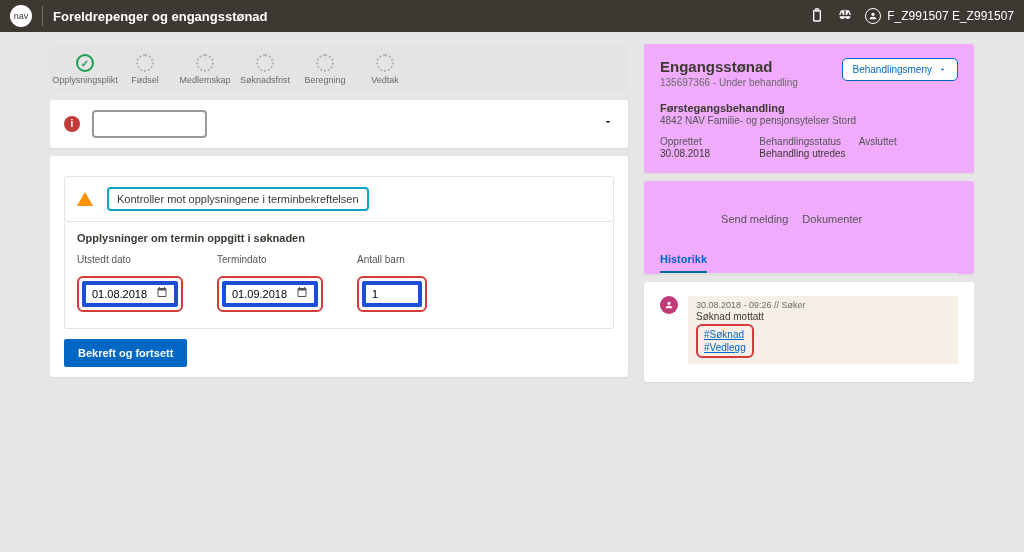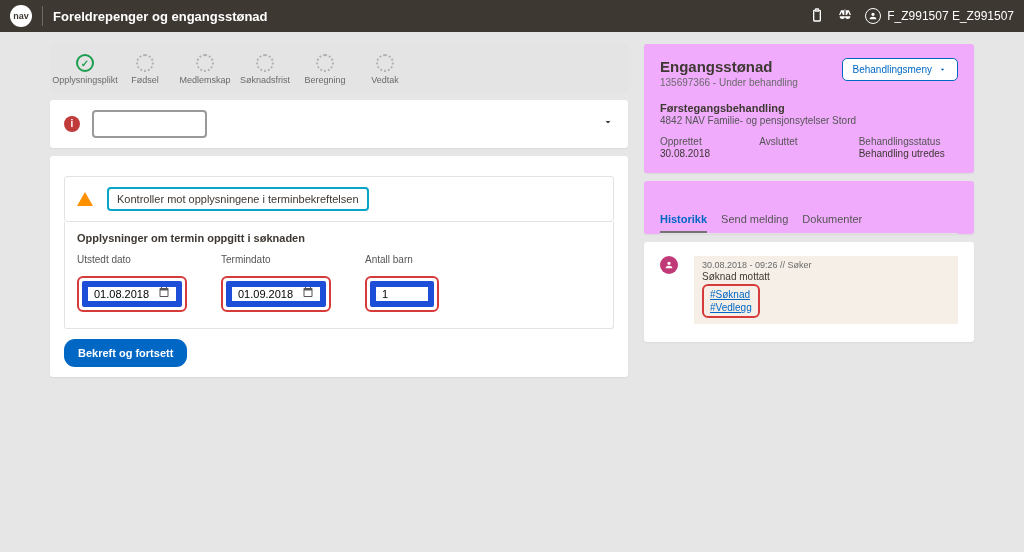--- a/index.html
+++ b/index.html
@@ -1,19 +1,19 @@
 <!DOCTYPE html>
 <html><head>
   <meta charset="utf-8">
   <style>
     * { box-sizing: border-box; margin: 0; padding: 0; }
     body { font-family: Arial, Helvetica, sans-serif; font-size: 12px; background: #e6e6e6; color: #3e3832; width: 1024px; height: 552px; overflow: hidden; }
 
     .topbar { background: #3e3832; color: #fff; height: 32px; display: flex; align-items: center; padding: 0 10px; }
-    .topbar .logo { width: 22px; height: 22px; border-radius: 50%; background: #fff; color: #3e3832; display: flex; align-items: center; justify-content: center; font-size: 9px; font-weight: bold; }
+    .topbar .logo { width: 22px; height: 22px; border-radius: 50%; background: #fff; color: #3e3832; display: flex; align-items: center; justify-content: center; font-size: 9px; font-weight: normal; }
     .topbar .divider { width: 1px; height: 20px; background: #6f6a64; margin: 0 10px; }
     .topbar .title { font-size: 13px; font-weight: 600; flex: 1; }
     .topbar .right { display: flex; align-items: center; gap: 12px; }
     .topbar .icon svg { width: 16px; height: 16px; fill: #fff; }
     .topbar .user { display: flex; align-items: center; gap: 6px; font-size: 12px; }
     .topbar .user-icon { width: 16px; height: 16px; border-radius: 50%; border: 1px solid #fff; display: flex; align-items: center; justify-content: center; }
     .topbar .user-icon svg { width: 10px; height: 10px; fill: #fff; }
 
     .layout { display: flex; padding: 12px 50px; gap: 16px; }
     .main { flex: 1; }
@@ -39,48 +39,48 @@
     .warn-triangle { width: 0; height: 0; border-left: 8px solid transparent; border-right: 8px solid transparent; border-bottom: 14px solid #ff9100; position: relative; }
     .alert-text-wrap { border: 2px solid #0aa4c6; border-radius: 4px; padding: 4px 8px; }
     .alert-text { font-size: 11px; }
 
     .opplysninger-box { border: 1px solid #e3e3e3; border-top: none; border-radius: 0 0 3px 3px; padding: 10px 12px 16px 12px; }
     .opplysninger-box h4 { font-size: 11px; font-weight: 600; margin-bottom: 10px; }
     .fields { display: flex; gap: 34px; }
     .field { }
     .field label { display: block; font-size: 10px; color: #555; margin-bottom: 11px; }
     .field-wrap { border: 2px solid #d73a3a; border-radius: 6px; padding: 3px; }
-    .input-wrap { border: 6px solid #1d4ed8; border-radius: 2px; height: 26px; display: flex; align-items: center; padding: 0 6px; background: #fff; }
+    .input-wrap { border: 4px solid #1d4ed8; border-radius: 2px; height: 26px; display: flex; align-items: center; padding: 0 6px; background: #fff; }
     .input-wrap input { border: none; outline: none; font-size: 11px; width: 64px; background: transparent; }
     .input-wrap.num input { width: 40px; }
     .input-wrap .cal-icon svg { width: 12px; height: 12px; fill: #555; }
 
-    .btn-primary { background: #0067c5; color: #fff; border: none; padding: 8px 14px; font-size: 11px; font-weight: 600; margin-top: 10px; cursor: pointer; border-radius: 11px; }
+    .btn-primary { background: #0067c5; color: #fff; border: none; padding: 8px 14px; font-size: 11px; font-weight: 600; margin-top: 10px; cursor: pointer; border-radius: 2px; }
 
     .side-card { background: #f0abfc; border-radius: 3px; padding: 14px 16px; box-shadow: 0 1px 2px rgba(0,0,0,0.06); }
     .side-header { display: flex; justify-content: space-between; align-items: flex-start; }
     .side-header h2 { font-size: 15px; font-weight: 700; }
     .side-header .sub { font-size: 10px; color: #6a6a6a; margin-top: 2px; }
     .menu-btn { border: 1px solid #0067c5; color: #0067c5; background: #fff; padding: 5px 10px; font-size: 10px; cursor: pointer; border-radius: 5px; display: flex; align-items: center; gap: 6px; }
     .menu-btn svg { width: 9px; height: 9px; fill: #0067c5; }
 
     .side-section { margin-top: 14px; }
     .side-section .b { font-size: 11px; font-weight: 600; }
     .side-section .s { font-size: 10px; color: #555; margin-top: 1px; }
     .side-cols { display: flex; margin-top: 10px; }
     .side-col { flex: 1; }
     .side-col .lbl { font-size: 10px; color: #555; }
     .side-col .val { font-size: 10px; margin-top: 1px; }
 
     .tabs { display: flex; gap: 14px; margin-top: 10px; border-bottom: 1px solid #e3e3e3; }
     .tab { font-size: 11px; color: #555; padding: 8px 0 6px 0; cursor: pointer; }
-    .tab.active { color: #0067c5; border-bottom: 2px solid #737373; font-weight: 600; }
+    .tab.active { color: #0067c5; border-bottom: 2px solid #0369a1; font-weight: 600; margin-top: 40px; }
 
     .history { background: #fff; padding: 14px 16px 18px 16px; margin-top: 8px; border-radius: 3px; box-shadow: 0 1px 2px rgba(0,0,0,0.06); }
-    .hist-item { display: flex; gap: 16px; }
+    .hist-item { display: flex; gap: 10px; }
     .hist-icon { width: 18px; height: 18px; border-radius: 50%; background: #c03a78; display: flex; align-items: center; justify-content: center; flex-shrink: 0; }
     .hist-icon svg { width: 10px; height: 10px; fill: #fff; }
     .hist-body { background: #f5efe8; padding: 4px 8px 6px 8px; flex: 1; }
     .hist-body .meta { font-size: 9px; color: #6a6a6a; }
     .hist-body .title { font-size: 10px; margin-top: 1px; }
     .hist-links-wrap { border: 2px solid #d73a3a; border-radius: 6px; padding: 2px 6px; display: inline-block; margin-top: 2px; }
     .hist-links a { display: block; font-size: 10px; color: #0067c5; text-decoration: underline; line-height: 1.3; }
   </style>
 </head>
 <body>
@@ -221,26 +221,26 @@
 
       <div class="side-section">
         <div class="b">Førstegangsbehandling</div>
         <div class="s">4842 NAV Familie- og pensjonsytelser Stord</div>
         <div class="side-cols">
           <div class="side-col">
             <div class="lbl">Opprettet</div>
             <div class="val">30.08.2018</div>
           </div>
           <div class="side-col">
+            <div class="lbl">Behandlingsstatus</div>
+            <div class="val">Behandling utredes</div>
+          </div>
+          <div class="side-col">
             <div class="lbl">Avsluttet</div>
             <div class="val"></div>
-          </div>
-          <div class="side-col">
-            <div class="lbl">Behandlingsstatus</div>
-            <div class="val">Behandling utredes</div>
           </div>
         </div>
       </div>
     </div>
 
     <div class="side-card" style="margin-top:8px; padding-bottom:0;">
       <div class="tabs">
         <div class="tab active">Historikk</div>
         <div class="tab">Send melding</div>
         <div class="tab">Dokumenter</div>

